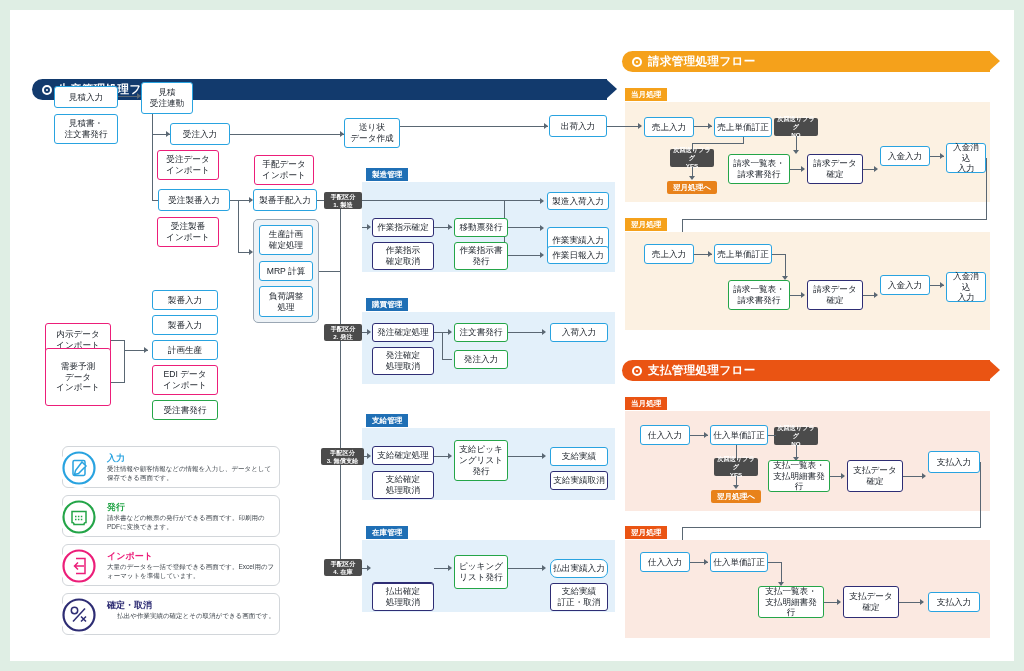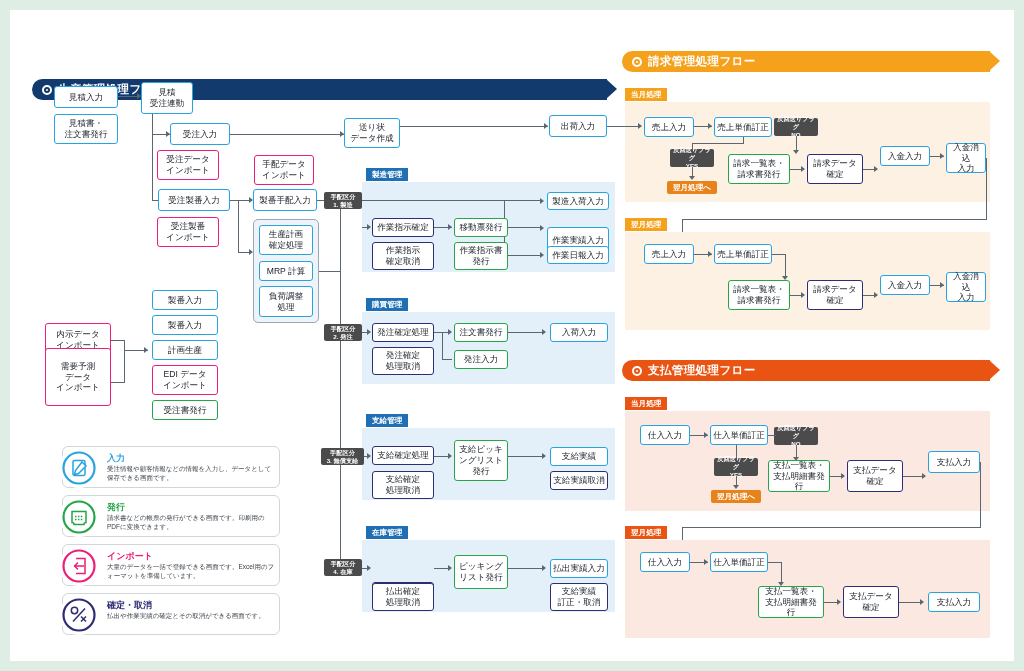--- a/index.html
+++ b/index.html
@@ -283,21 +283,21 @@
   <div class="arw abs" style="left:357px;top:555px;"></div>
   <div class="node confirm abs" style="left:362px;top:548px;width:62px;height:19px;margin-top:24px;">払出確定処理</div>
   <div class="node confirm abs" style="left:362px;top:573px;width:62px;height:28px;">払出確定
 処理取消</div>
   <div class="ln lnh abs" style="left:424px;top:558px;width:16px;"></div>
   <div class="arw abs" style="left:438px;top:555px;"></div>
   <div class="node issue abs" style="left:444px;top:545px;width:54px;height:34px;">ピッキング
 リスト発行</div>
   <div class="ln lnh abs" style="left:498px;top:558px;width:36px;"></div>
   <div class="arw abs" style="left:532px;top:555px;"></div>
-  <div class="node input abs" style="left:540px;top:549px;width:58px;height:19px;">払出実績入力</div>
+  <div class="node input abs" style="left:540px;top:549px;width:58px;height:19px;border-radius:7px;">払出実績入力</div>
   <div class="node confirm abs" style="left:540px;top:573px;width:58px;height:28px;">支給実績
 訂正・取消</div>
 
   <div class="legend-item abs" style="left:52px;top:436px;">
     <div class="legend-ico">
       <svg width="34" height="34" viewBox="0 0 34 34">
         <circle cx="17" cy="17" r="15.5" fill="none" stroke="#29a3e0" stroke-width="2.2"></circle>
         <rect x="11" y="9.5" width="12" height="15" rx="1.4" fill="none" stroke="#29a3e0" stroke-width="1.5"></rect>
         <path d="M20 11 L24 15 L16.5 22.5 L12.5 23.5 L13.5 19.5 Z" fill="#fff" stroke="#29a3e0" stroke-width="1.5"></path>
       </svg>
@@ -323,21 +323,21 @@
       <svg width="34" height="34" viewBox="0 0 34 34">
         <circle cx="17" cy="17" r="15.5" fill="none" stroke="#ec1e79" stroke-width="2.2"></circle>
         <path d="M14 9.5 h9 v15 h-9" fill="none" stroke="#ec1e79" stroke-width="1.5"></path>
         <path d="M22 17 h-9 M16 13.5 L12.5 17 L16 20.5" fill="none" stroke="#ec1e79" stroke-width="1.5"></path>
       </svg>
     </div>
     <div class="legend-ttl" style="color:#ec1e79;">インポート</div>
     <div class="legend-dsc">大量のデータを一括で登録できる画面です。Excel用のフォーマットを準備しています。</div>
   </div>
 
-  <div class="legend-item abs" style="left:52px;top:583px;">
+  <div class="legend-item abs" style="left:52px;top:583px;text-align:right;">
     <div class="legend-ico">
       <svg width="34" height="34" viewBox="0 0 34 34">
         <circle cx="17" cy="17" r="15.5" fill="none" stroke="#2e2d74" stroke-width="2.2"></circle>
         <circle cx="12.5" cy="12.5" r="3.2" fill="none" stroke="#2e2d74" stroke-width="1.5"></circle>
         <path d="M23 10.5 L11 23.5" stroke="#2e2d74" stroke-width="1.5"></path>
         <path d="M19 18.5 L24 23.5 M24 18.5 L19 23.5" stroke="#2e2d74" stroke-width="1.5"></path>
       </svg>
     </div>
     <div class="legend-ttl" style="color:#2e2d74;">確定・取消</div>
     <div class="legend-dsc">払出や作業実績の確定とその取消ができる画面です。</div>

